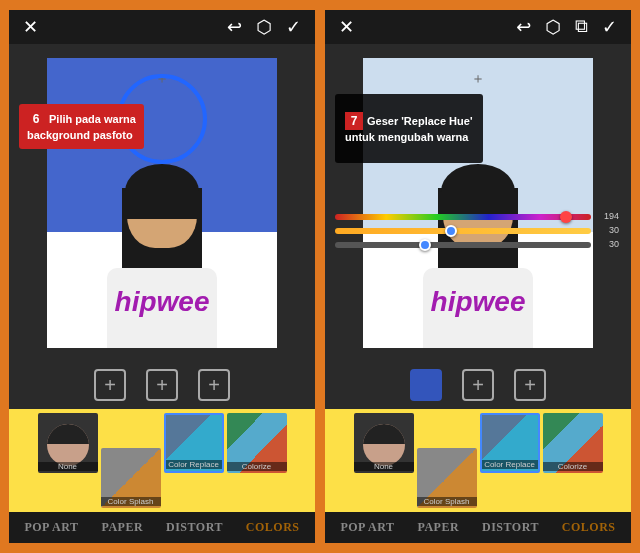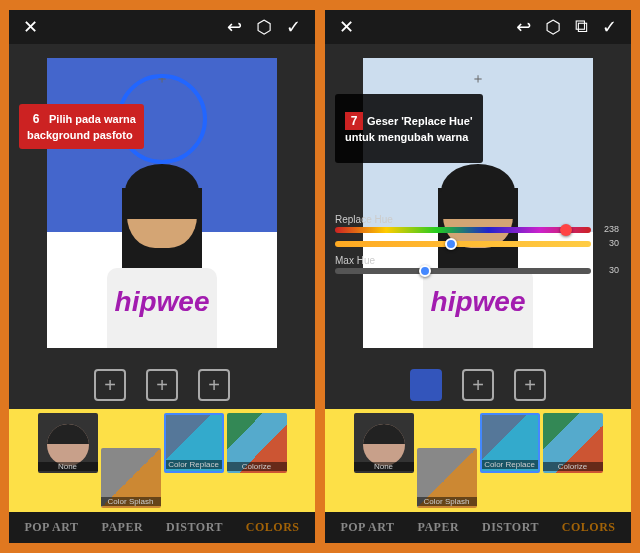--- a/index.html
+++ b/index.html
@@ -459,38 +459,36 @@
       <div class="hipwee-logo">hipwee</div>
     </div>
 
     <div class="tooltip-box-right">
       <span class="step-badge-dark">7</span>Geser 'Replace Hue'<br>untuk mengubah warna
     </div>
 
     <div class="sliders-area">
 
       <div class="slider-row">
-        <div class="slider-label">Replace Hue</div>
         <div style="position:relative;margin-right:30px;">
           <div class="slider-track" style="height:6px;border-radius:3px;"></div>
           <div class="slider-thumb" style="left:88%;background:#ff4444;"></div>
-          <span style="position:absolute;right:-28px;top:-3px;font-size:9px;color:#ccc;">238</span>
+          <span style="position:absolute;right:-28px;top:-3px;font-size:9px;color:#ccc;">194</span>
         </div>
       </div>
 
       <div class="slider-row">
         <div style="position:relative;margin-right:30px;">
           <div class="slider-track slider-track-plain" style="height:6px;border-radius:3px;background:linear-gradient(to right, #ffaa22, #ffcc44);"></div>
           <div class="slider-thumb slider-thumb-blue" style="left:43%;"></div>
           <span style="position:absolute;right:-28px;top:-3px;font-size:9px;color:#ccc;">30</span>
         </div>
       </div>
 
       <div class="slider-row">
-        <div class="slider-label">Max Hue</div>
         <div style="position:relative;margin-right:30px;">
           <div class="slider-track slider-track-plain" style="height:6px;border-radius:3px;background:#555;"></div>
           <div class="slider-thumb slider-thumb-blue" style="left:33%;background:#4488ff;border:2px solid white;"></div>
           <span style="position:absolute;right:-28px;top:-3px;font-size:9px;color:#ccc;">30</span>
         </div>
       </div>
     </div>
   </div>
 
   <div class="bottom-controls">

